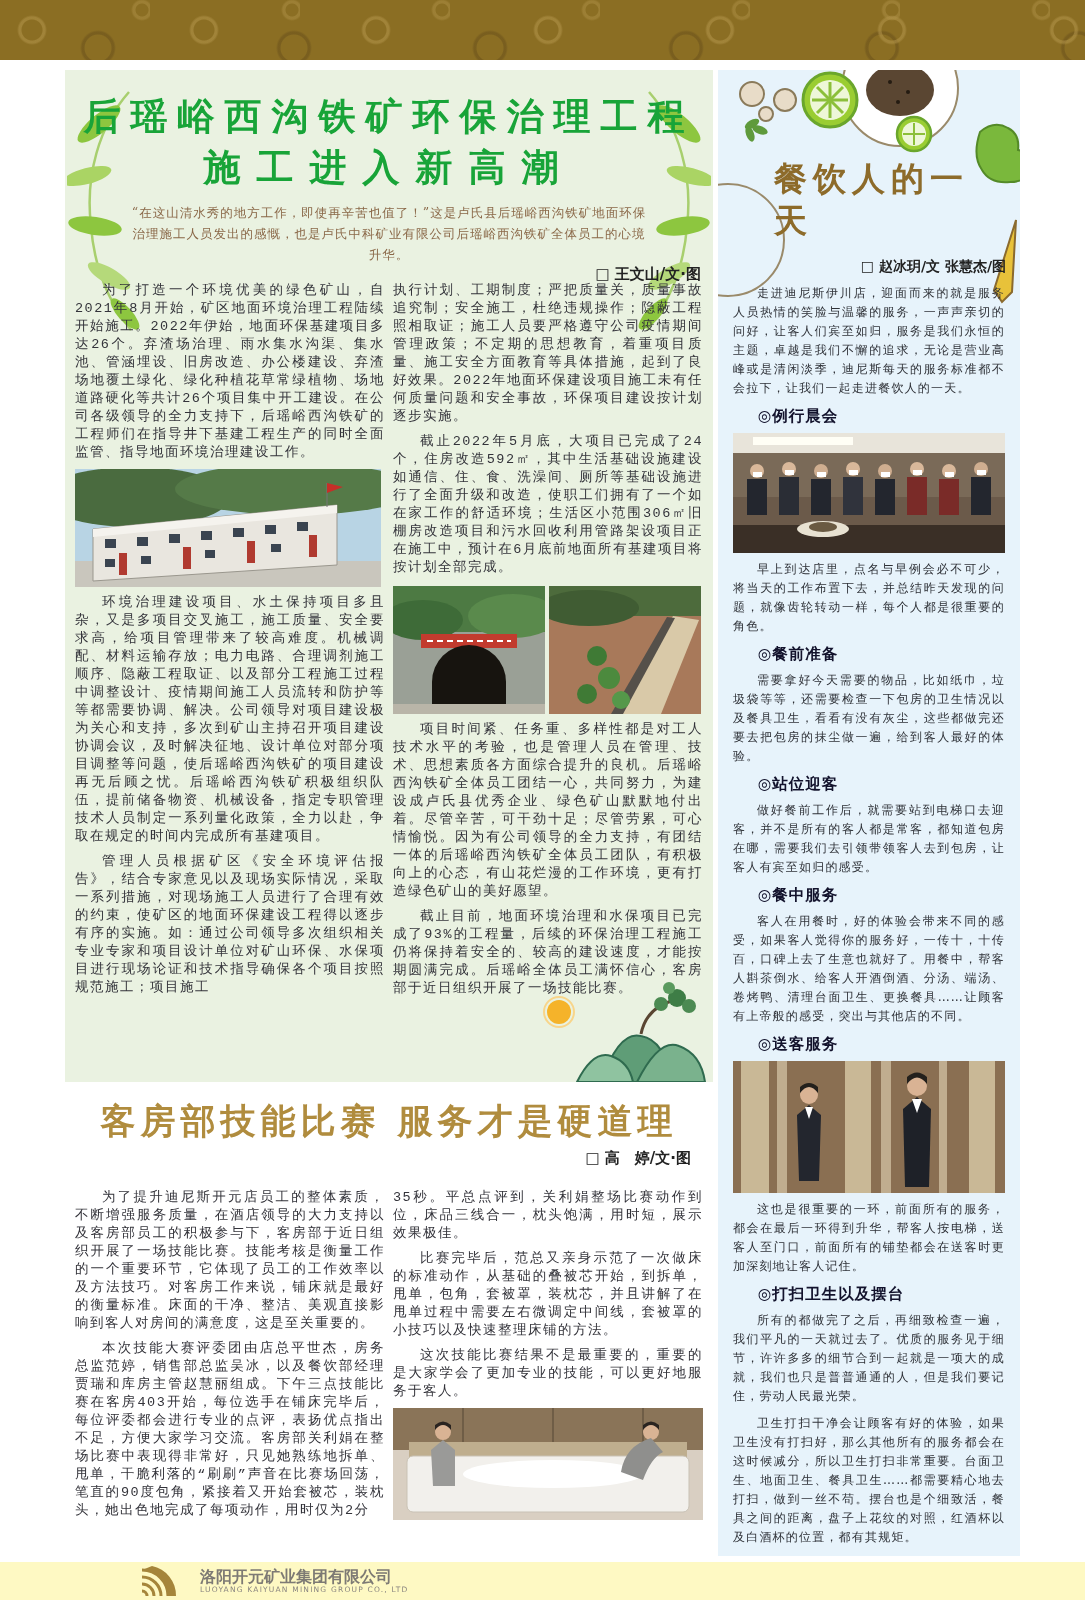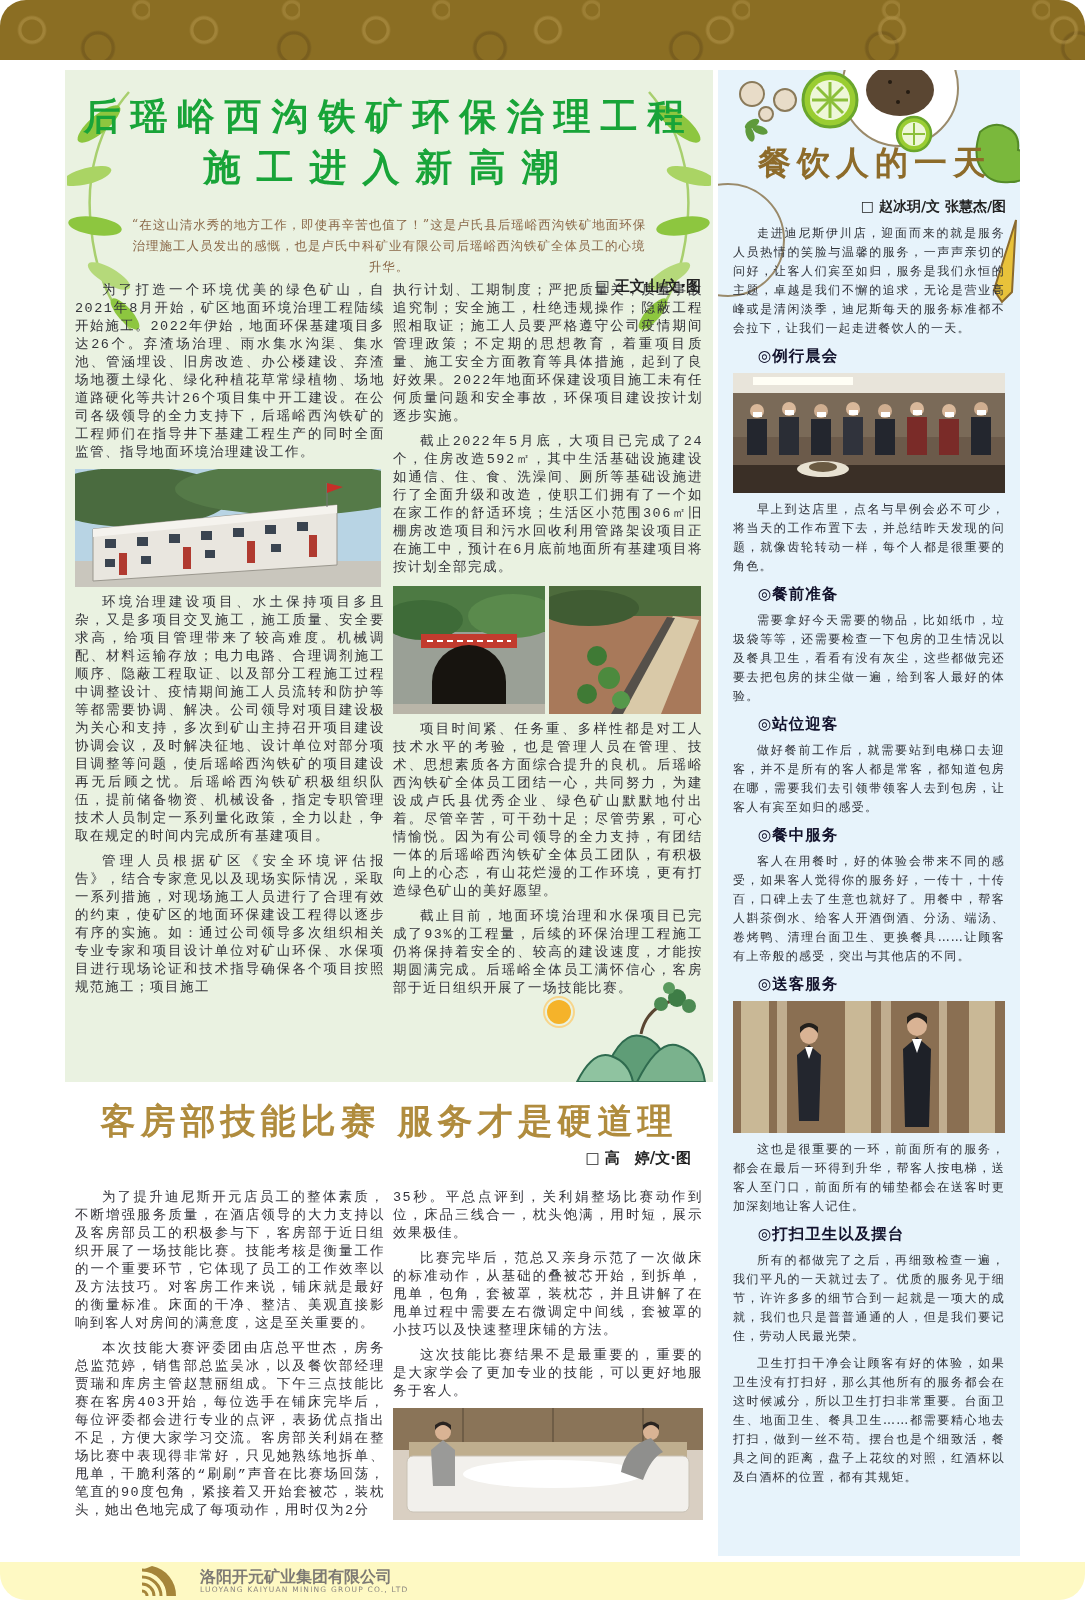--- a/index.html
+++ b/index.html
@@ -1,51 +1,51 @@
 <!DOCTYPE html>
 <html><head>
 <meta charset="utf-8">
 <style>
   html,body{margin:0;padding:0;background:#fff;}
   .page{position:relative;width:1085px;height:1600px;background:#fff;overflow:hidden;
-        font-family:"DejaVu Serif",serif;border-radius:26px;}
+        font-family:"DejaVu Serif",serif;}
   
   .band-top{position:absolute;left:0;top:0;width:1085px;height:60px;background-color:#8b6e23;
     background-image:
       radial-gradient(circle 20px at 32px 30px, transparent 10px, rgba(178,148,74,.55) 11px, rgba(178,148,74,.55) 13px, transparent 15px),
       radial-gradient(circle 26px at 98px 48px, transparent 13px, rgba(118,92,30,.85) 14px, rgba(118,92,30,.85) 16px, transparent 18px),
       radial-gradient(circle 15px at 142px 10px, transparent 6px, rgba(178,148,74,.45) 7px, rgba(178,148,74,.45) 9px, transparent 11px);
     background-size:172px 60px,196px 60px,150px 60px;}
   
   .panel-green{position:absolute;left:65px;top:70px;width:648px;height:1012px;
     background:#eaf2e1;overflow:hidden;}
   .mine-title{position:relative;z-index:2;margin:0;text-align:center;font-weight:700;
     color:#18a438;font-family:"DejaVu Serif",serif;}
   .mine-title.l1{margin-top:22px;font-size:37px;line-height:48px;letter-spacing:10px;}
   .mine-title.l2{font-size:37px;line-height:54px;letter-spacing:16px;}
-  .mine-intro{position:relative;z-index:2;max-width:520px;margin:20px auto 0 auto;
+  .mine-intro{position:relative;z-index:2;max-width:520px;margin:8px auto 0 auto;
     color:#8a6848;font-size:12.5px;line-height:21px;text-align:center;letter-spacing:1px;}
   .byline{font-family:"DejaVu Sans","Liberation Sans",sans-serif;font-weight:700;
     color:#222;font-size:15px;}
   .mine-byline{position:relative;z-index:2;text-align:right;padding-right:12px;margin-top:0;}
   .gcol{position:absolute;top:212px;width:310px;z-index:1;}
   .gcol.c1{left:10px;height:790px;overflow:hidden;}
   .gcol.c2{left:328px;height:790px;overflow:hidden;}
   .para{margin:0 0 7px 0;font-size:13.5px;line-height:18px;letter-spacing:1.5px;
     text-align:justify;text-indent:2em;color:#33333a;font-family:Liberation Mono, monospace;}
   .noindent{text-indent:0;}
   .photo{display:block;margin:2px 0 7px 0;}
   .leaves{position:absolute;z-index:0;}
   .mountain{position:absolute;right:2px;bottom:0;z-index:0;}
   
   .panel-blue{position:absolute;left:718px;top:70px;width:302px;height:1486px;
     background:#e7f3fb;overflow:hidden;}
   .food-art{position:absolute;left:0;top:0;z-index:0;}
   .dining-head{position:relative;z-index:1;padding:72px 14px 0 40px;}
-  .dining-title{margin:0;font-size:33px;line-height:42px;font-weight:700;color:#8d6b2a;
+  .dining-title{margin:16px;font-size:33px;line-height:42px;font-weight:700;color:#8d6b2a;
     letter-spacing:6px;font-family:"DejaVu Serif",serif;}
   .dining-byline{text-align:right;margin-top:14px;font-size:14px;}
   .bcol{position:relative;z-index:1;padding:8px 15px 0 15px;}
   .bpara{margin:0 0 8px 0;font-size:12px;line-height:19px;letter-spacing:1.2px;
     text-align:justify;text-indent:2em;color:#2f3238;}
   .sec-h{margin:6px 0 6px 1.6em;font-size:15.5px;font-weight:700;color:#12122c;
     font-family:"DejaVu Sans","Liberation Sans",sans-serif;letter-spacing:1px;}
   
   .hk{position:absolute;left:65px;top:1085px;width:648px;height:478px;overflow:hidden;}
   .hk-title{margin:10px 0 0 0;text-align:center;font-size:35px;line-height:52px;

